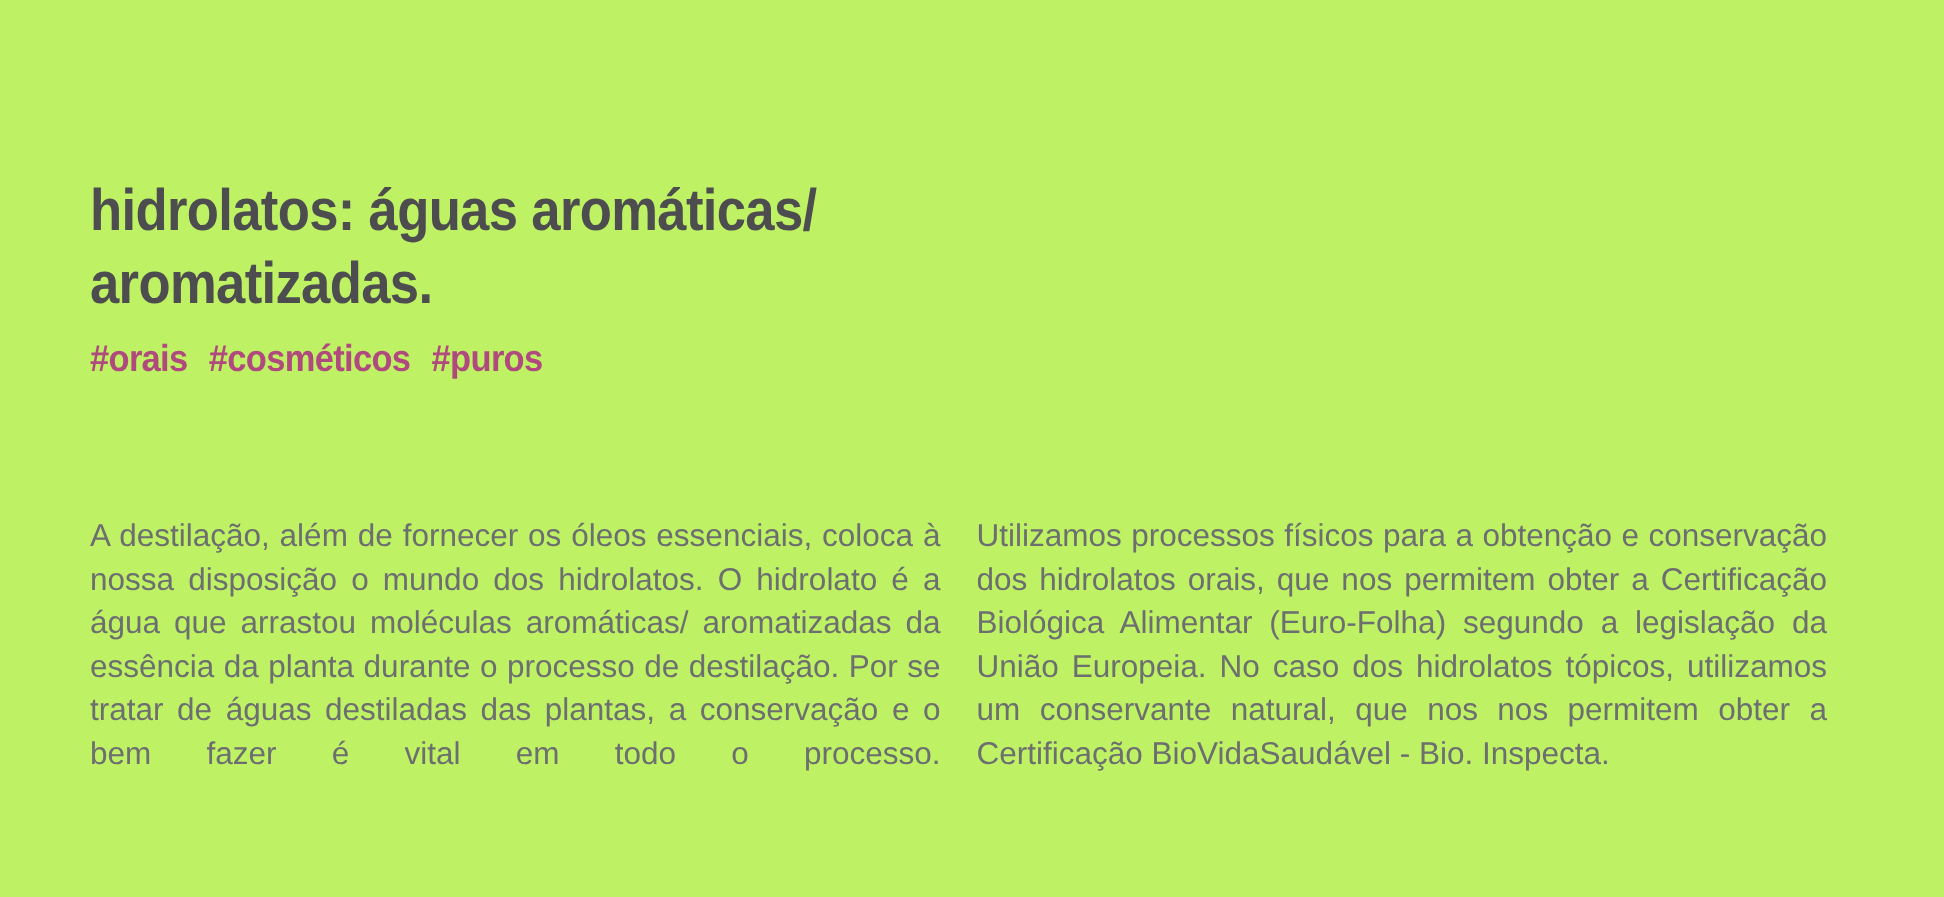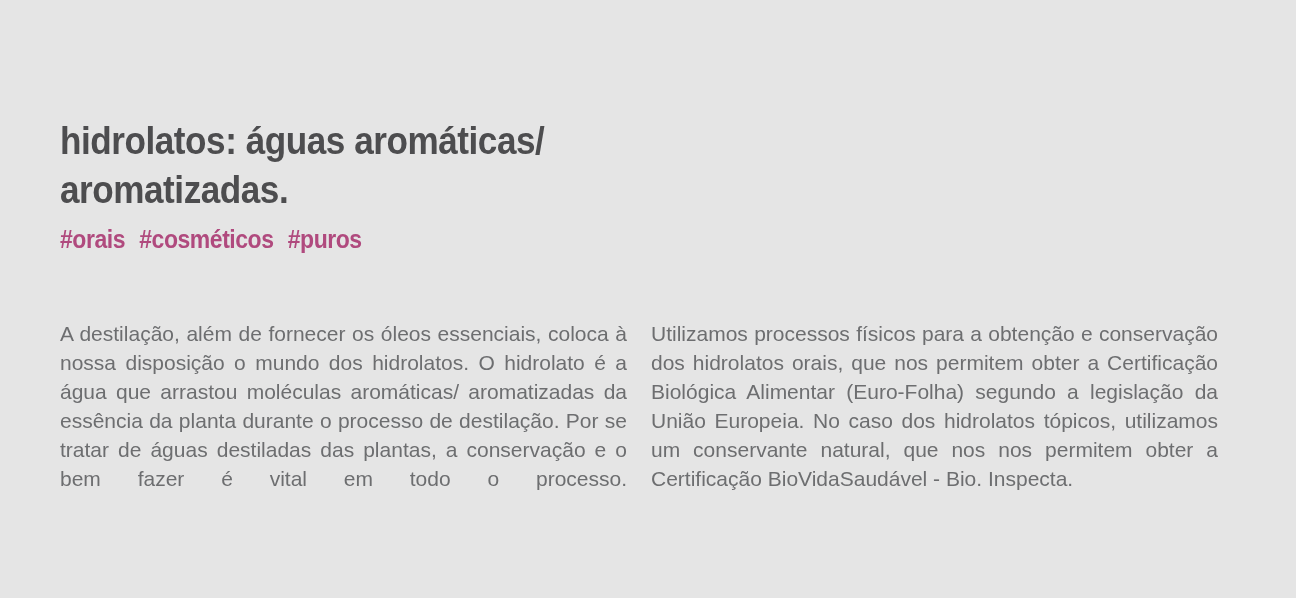--- a/index.html
+++ b/index.html
@@ -11,21 +11,21 @@
     width: 1296px;
     height: 598px;
     overflow: hidden;
     font-family: "Liberation Sans", sans-serif;
   }
   .page {
     box-sizing: border-box;
     width: 1296px;
     height: 598px;
     padding: 116px 78px 0 60px;
-    background: #e5e5e5;
+    background: #bef264;
   }
   .title {
     margin: 0;
     font-size: 39px;
     line-height: 49px;
     font-weight: bold;
     letter-spacing: -0.5px;
     color: #4d4d4f;
     transform: scaleX(0.9);
     transform-origin: 0 0;
@@ -41,21 +41,21 @@
     letter-spacing: -0.5px;
     color: #b04a7e;
     transform: scaleX(0.92);
     transform-origin: 0 0;
   }
   .tags .tag {
     display: inline-block;
     margin-right: 9px;
   }
   .columns {
-    margin-top: 64px;
+    margin-top: 88px;
     display: flex;
     gap: 24px;
   }
   .col {
     flex: 1 1 0;
     margin: 0;
     font-size: 21px;
     line-height: 29px;
     color: #6d6e70;
     text-align: justify;

